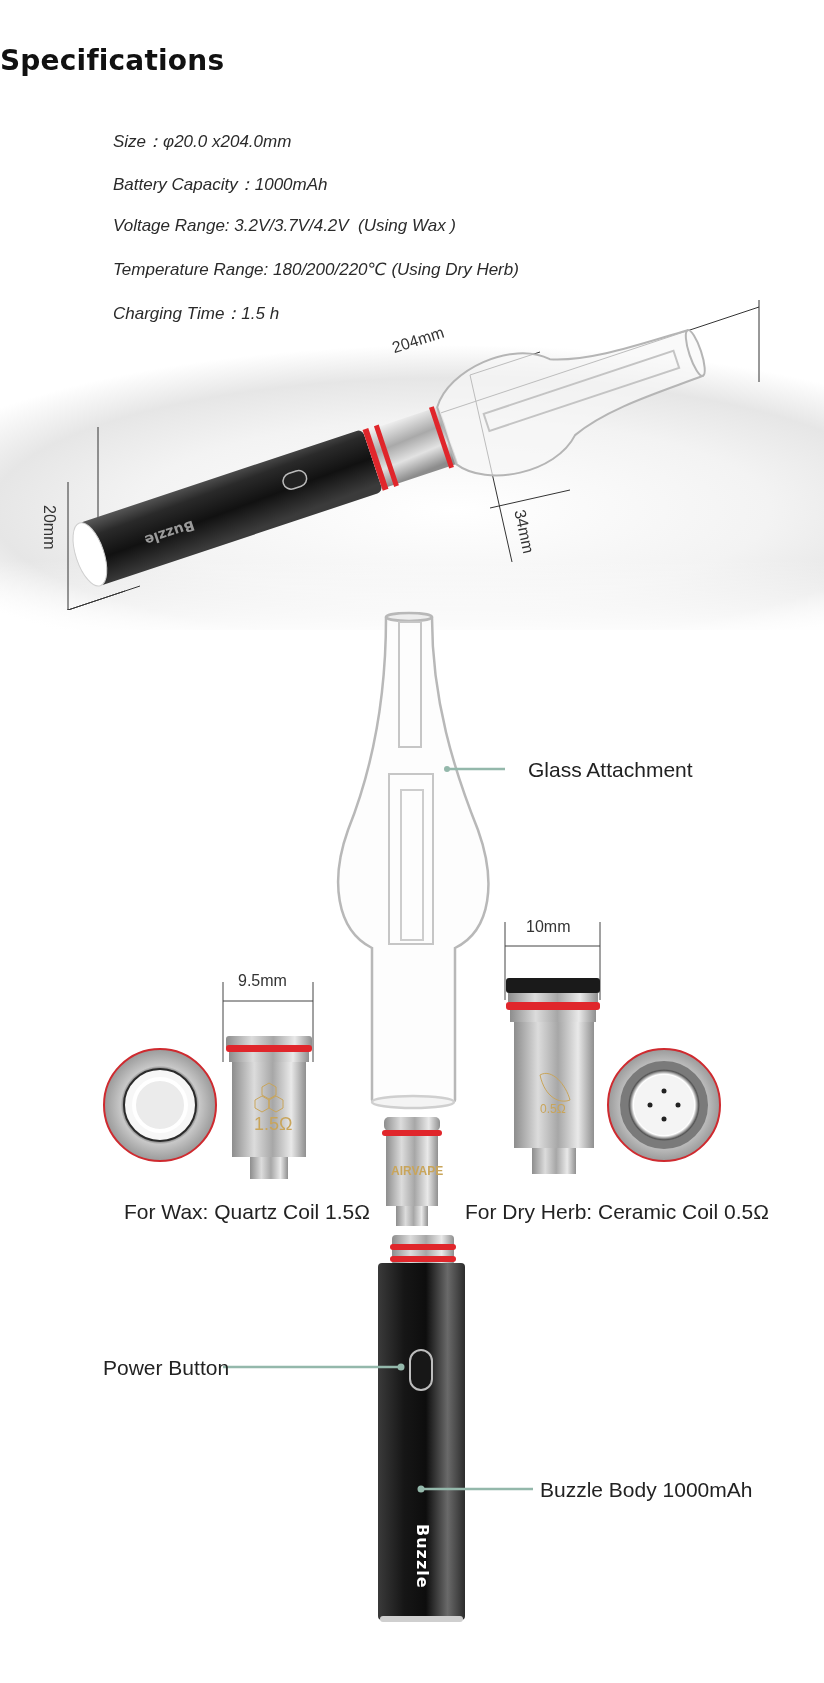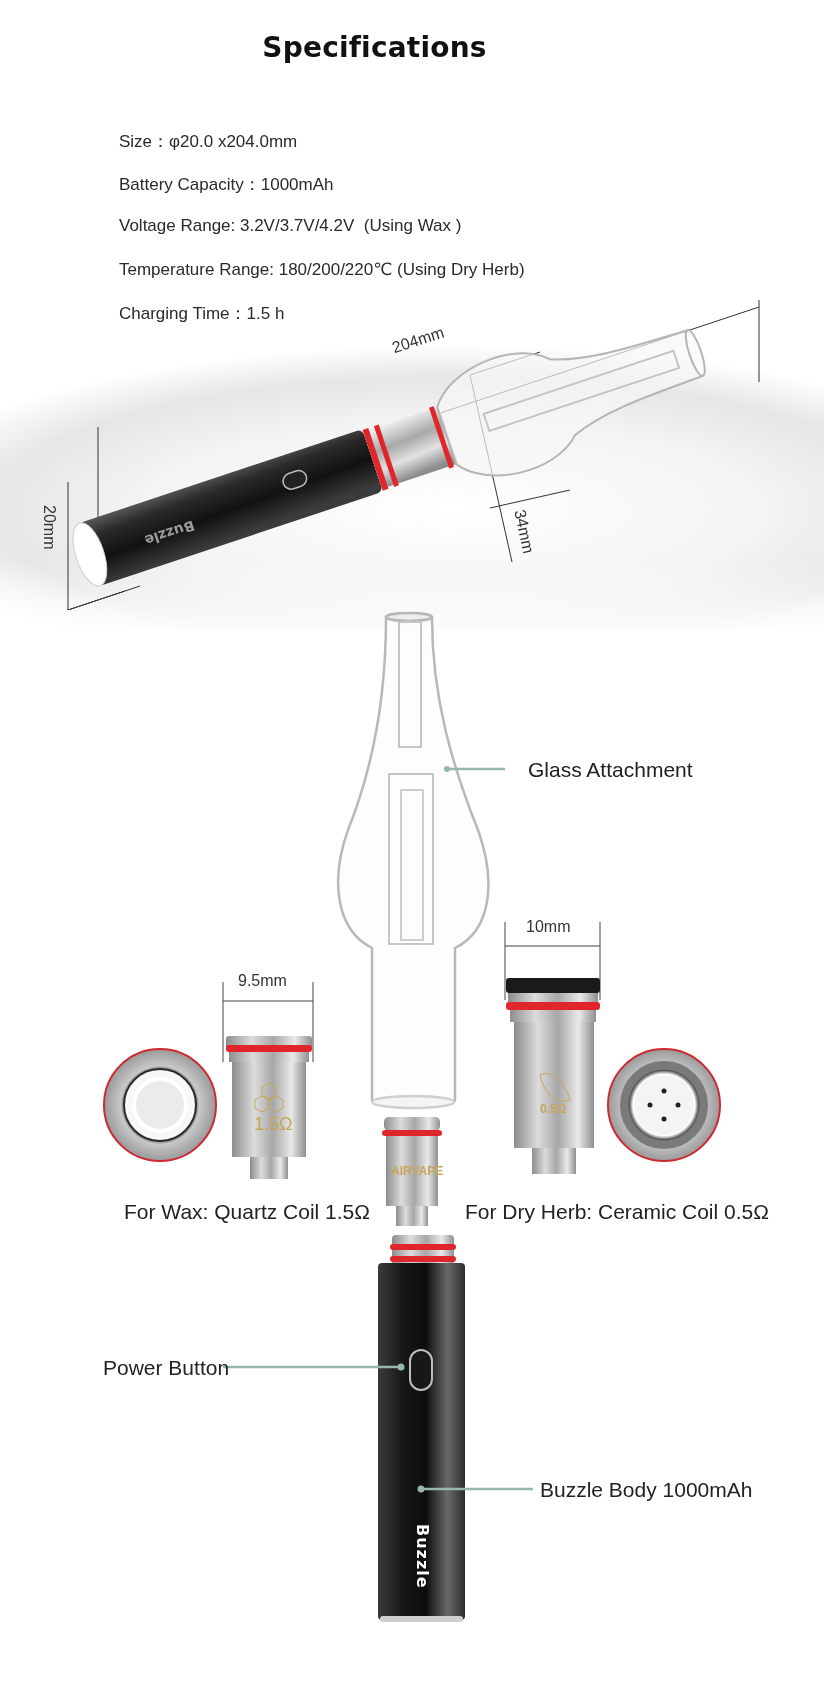--- a/index.html
+++ b/index.html
@@ -1,21 +1,21 @@
 <!DOCTYPE html>
 <html><head>
 <meta charset="utf-8">
 <style>
   html, body { margin: 0; padding: 0; background: #ffffff; }
   body { width: 824px; height: 1683px; position: relative; overflow: hidden;
          font-family: "Liberation Sans", "DejaVu Sans", sans-serif; color: #1a1a1a; }
   .abs { position: absolute; }
-  .title { left: 0; width: 749px; top: 31px; text-align: center;
+  .title { left: 0; width: 749px; top: 44px; 
            font-family: "DejaVu Sans", sans-serif; font-weight: bold; font-size: 28px; letter-spacing: 0.2px; color: #111; }
-  .spec { left: 119px; font-size: 17px; color: #2a2a2a; white-space: pre; }
+  .spec { left: 113px; font-size: 17px; color: #2a2a2a; white-space: pre; font-style: italic; }
   .lbl { font-size: 21px; color: #222; white-space: nowrap; }
   .dim { font-size: 16px; color: #333; white-space: nowrap; }
   .hero-bg { left: 0; top: 330px; width: 824px; height: 300px;
              background: radial-gradient(ellipse 70% 55% at 55% 60%, #ffffff 0%, #f3f3f3 55%, #e6e6e6 80%, #ffffff 100%); }
   .hero-fade { left: 0; top: 560px; width: 824px; height: 80px;
                background: linear-gradient(#ededed00, #ffffff); }
 </style>
 </head>
 <body>
 
@@ -182,21 +182,21 @@
   <line x1="421" y1="1489" x2="533" y2="1489" stroke="#94b8ab" stroke-width="2.5"></line>
   <circle cx="421" cy="1489" r="3.5" fill="#94b8ab"></circle>
 </svg>
 
 <div class="abs lbl" style="left:528px;top:758px">Glass Attachment</div>
 
 <div class="abs dim" style="left:238px;top:972px">9.5mm</div>
 <div class="abs dim" style="left:526px;top:918px">10mm</div>
 
 <div class="abs" style="left:254px;top:1114px;font-size:18px;color:#c9a55a">1.5Ω</div>
-<div class="abs" style="left:540px;top:1102px;font-size:12px;color:#c9a55a;font-weight:bold">0.5Ω</div>
+<div class="abs" style="left:540px;top:1102px;font-size:12px;color:#c9a55a;font-weight:normal">0.5Ω</div>
 <div class="abs" style="left:391px;top:1164px;font-size:12px;color:#c9a55a;font-weight:bold">AIRVAPE</div>
 
 <div class="abs lbl" style="left:124px;top:1200px">For Wax: Quartz Coil 1.5Ω</div>
 <div class="abs lbl" style="left:465px;top:1200px">For Dry Herb: Ceramic Coil 0.5Ω</div>
 
 <div class="abs lbl" style="left:103px;top:1356px">Power Button</div>
 <div class="abs lbl" style="left:540px;top:1478px">Buzzle Body 1000mAh</div>
 
 <div class="abs" style="left:432px;top:1524px;transform:rotate(90deg);transform-origin:left top;font-family:'DejaVu Sans',sans-serif;font-weight:bold;font-size:16px;color:#ffffff;letter-spacing:1px">Buzzle</div>
 

